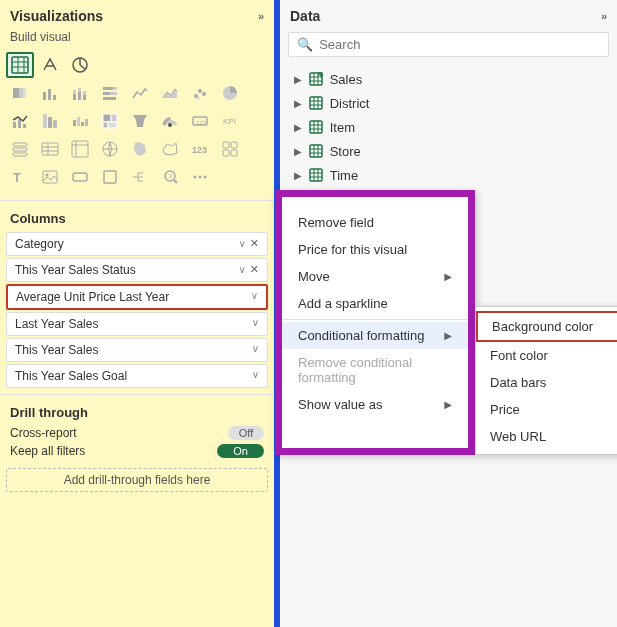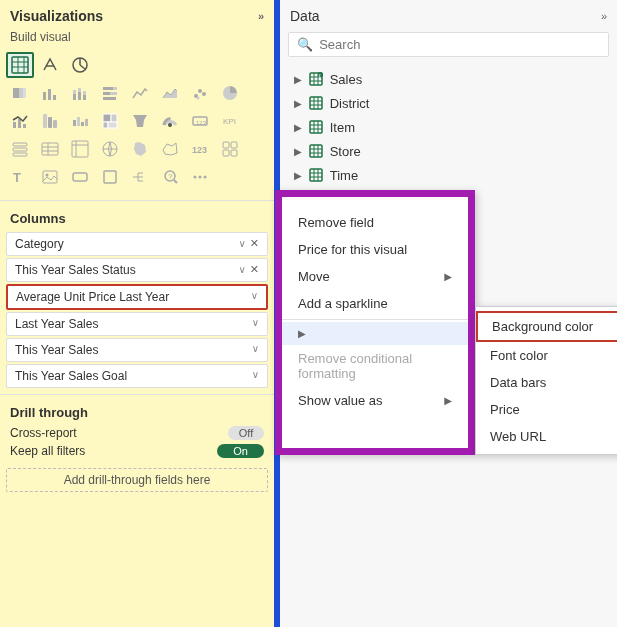--- a/index.html
+++ b/index.html
@@ -180,21 +180,21 @@
       flex-direction: column;
       height: 627px;
       position: relative;
     }
 
     .right-panel-header {
       display: flex;
       align-items: center;
       justify-content: space-between;
       padding: 8px 10px 4px 10px;
-      font-weight: 400;
+      font-weight: 700;
       font-size: 14px;
       color: #333;
     }
 
     .search-box {
       display: flex;
       align-items: center;
       margin: 4px 8px;
       background: #fff;
       border: 1px solid #ddd;
@@ -718,20 +718,21 @@
       </div>
       <div class="menu-item">
         <span>Move</span>
         <span class="menu-arrow">▶</span>
       </div>
       <div class="menu-item">
         <span>Add a sparkline</span>
       </div>
       <div class="menu-divider"></div>
       <div class="menu-item cond-format" style="background:#e8f0fe;">
+        <span>Conditional formatting</span>
         <span class="menu-arrow">▶</span>
       </div>
       <div class="menu-item disabled">
         <span>Remove conditional formatting</span>
       </div>
       <div class="menu-item">
         <span>Show value as</span>
         <span class="menu-arrow">▶</span>
       </div>
     </div>

